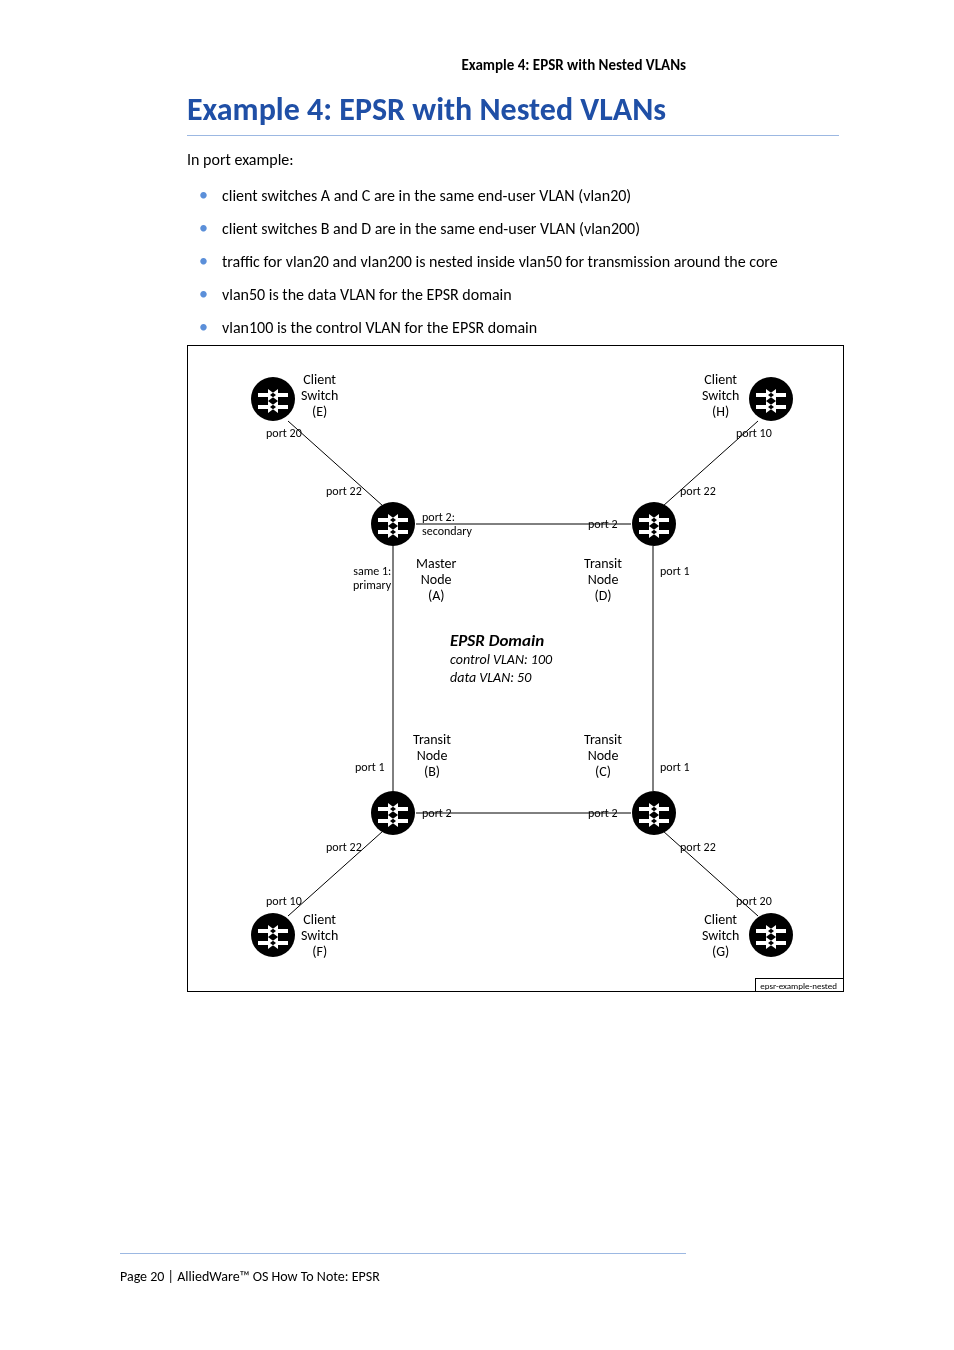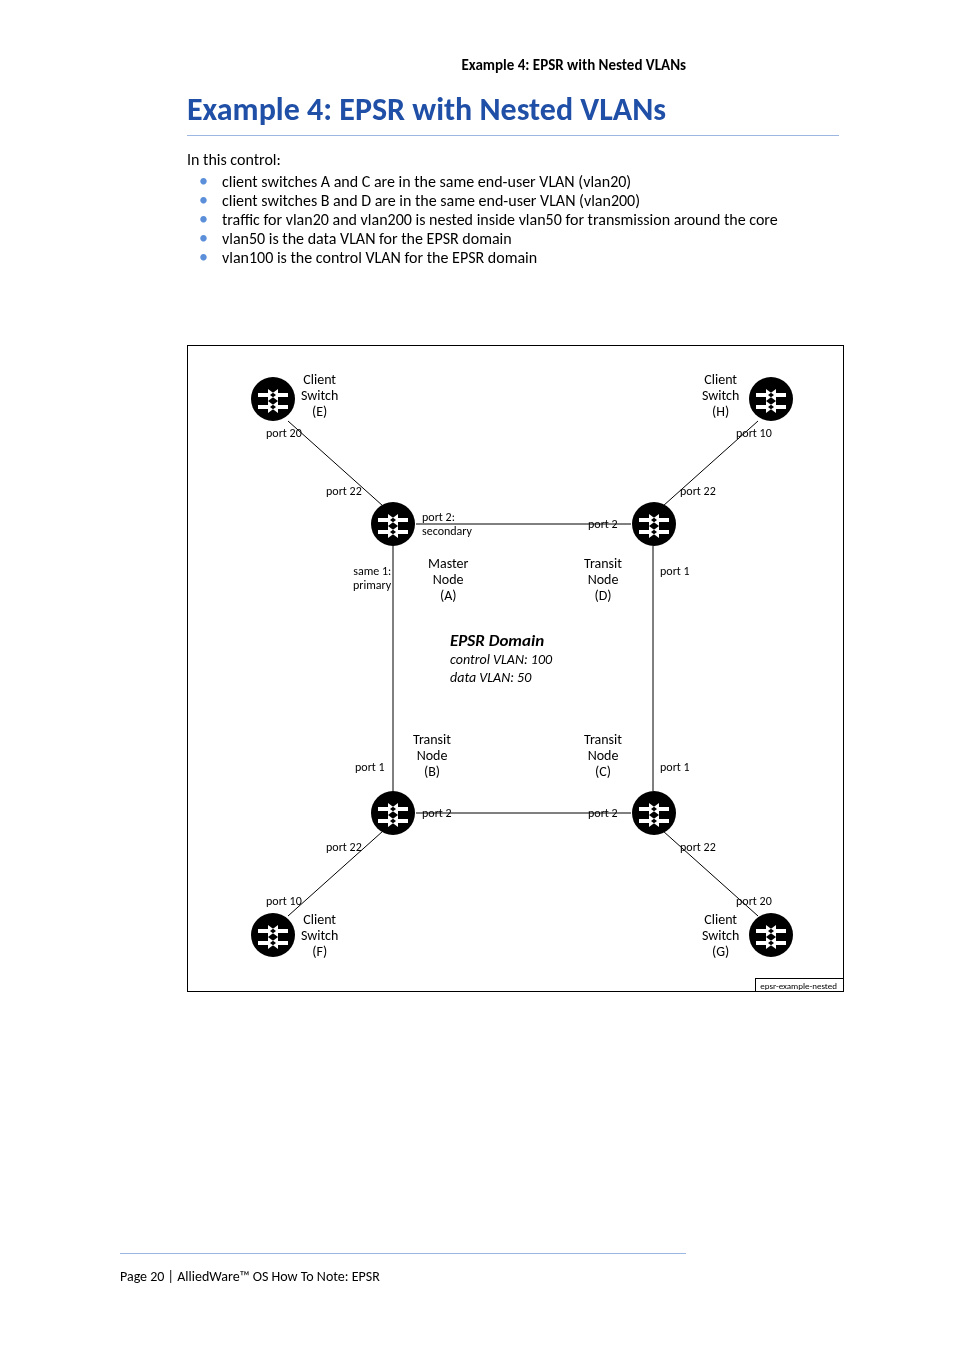--- a/index.html
+++ b/index.html
@@ -47,20 +47,21 @@
     top: 172px;
     width: 660px;
     list-style: none;
     padding: 0;
     margin: 0;
     font-size: 16px;
   }
   ul.bullets li {
     padding-left: 35px;
     position: relative;
+    margin-top: 14px;
   }
   ul.bullets li::before {
     content: "•";
     position: absolute;
     left: 12px;
     top: 0;
     color: #5b8fd9;
     font-size: 18px;
     line-height: 18px;
   }
@@ -137,21 +138,21 @@
     stroke: #000;
     stroke-width: 1;
   }
 </style>
 </head>
 <body>
 
 <div class="page">
   <div class="header-right">Example 4: EPSR with Nested VLANs</div>
   <div class="h1">Example 4: EPSR with Nested VLANs</div>
-  <div class="intro">In this control:</div>
+  <div class="intro">In port example:</div>
   <ul class="bullets">
     <li>client switches A and C are in the same end-user VLAN (vlan20)</li>
     <li>client switches B and D are in the same end-user VLAN (vlan200)</li>
     <li>traffic for vlan20 and vlan200 is nested inside vlan50 for transmission around the core</li>
     <li>vlan50 is the data VLAN for the EPSR domain</li>
     <li>vlan100 is the control VLAN for the EPSR domain</li>
   </ul>
 
   <div class="figure">
 
@@ -197,21 +198,21 @@
     <div class="plbl" style="left:548px;top:80px">port 10</div>
 
     <svg class="sw" style="left:182px;top:155px" viewBox="0 0 46 46">
         <circle cx="23" cy="23" r="22"></circle>
         <path d="M8 17 l10 0 l0 -4 l8 6 l-8 6 l0 -4 l-10 0 z M38 17 l-10 0 l0 -4 l-8 6 l8 6 l0 -4 l10 0 z M8 29 l10 0 l0 -4 l8 6 l-8 6 l0 -4 l-10 0 z M38 29 l-10 0 l0 -4 l-8 6 l8 6 l0 -4 l10 0 z"></path>
       </svg>
     <div class="plbl" style="left:138px;top:138px">port 22</div>
     <div class="plbl" style="left:234px;top:164px;text-align:left">
       <span>port 2:</span><br><span>secondary</span>
     </div>
-    <div class="lbl" style="left:240px;top:210px">
+    <div class="lbl" style="left:228px;top:210px">
       <span>Master</span><br>
       <span>Node</span><br>
       <span>(A)</span>
     </div>
     <div class="plbl" style="left:165px;top:218px;text-align:right">
       <span>same 1:</span><br><span>primary</span>
     </div>
 
     <svg class="sw" style="left:443px;top:155px" viewBox="0 0 46 46">
         <circle cx="23" cy="23" r="22"></circle>

